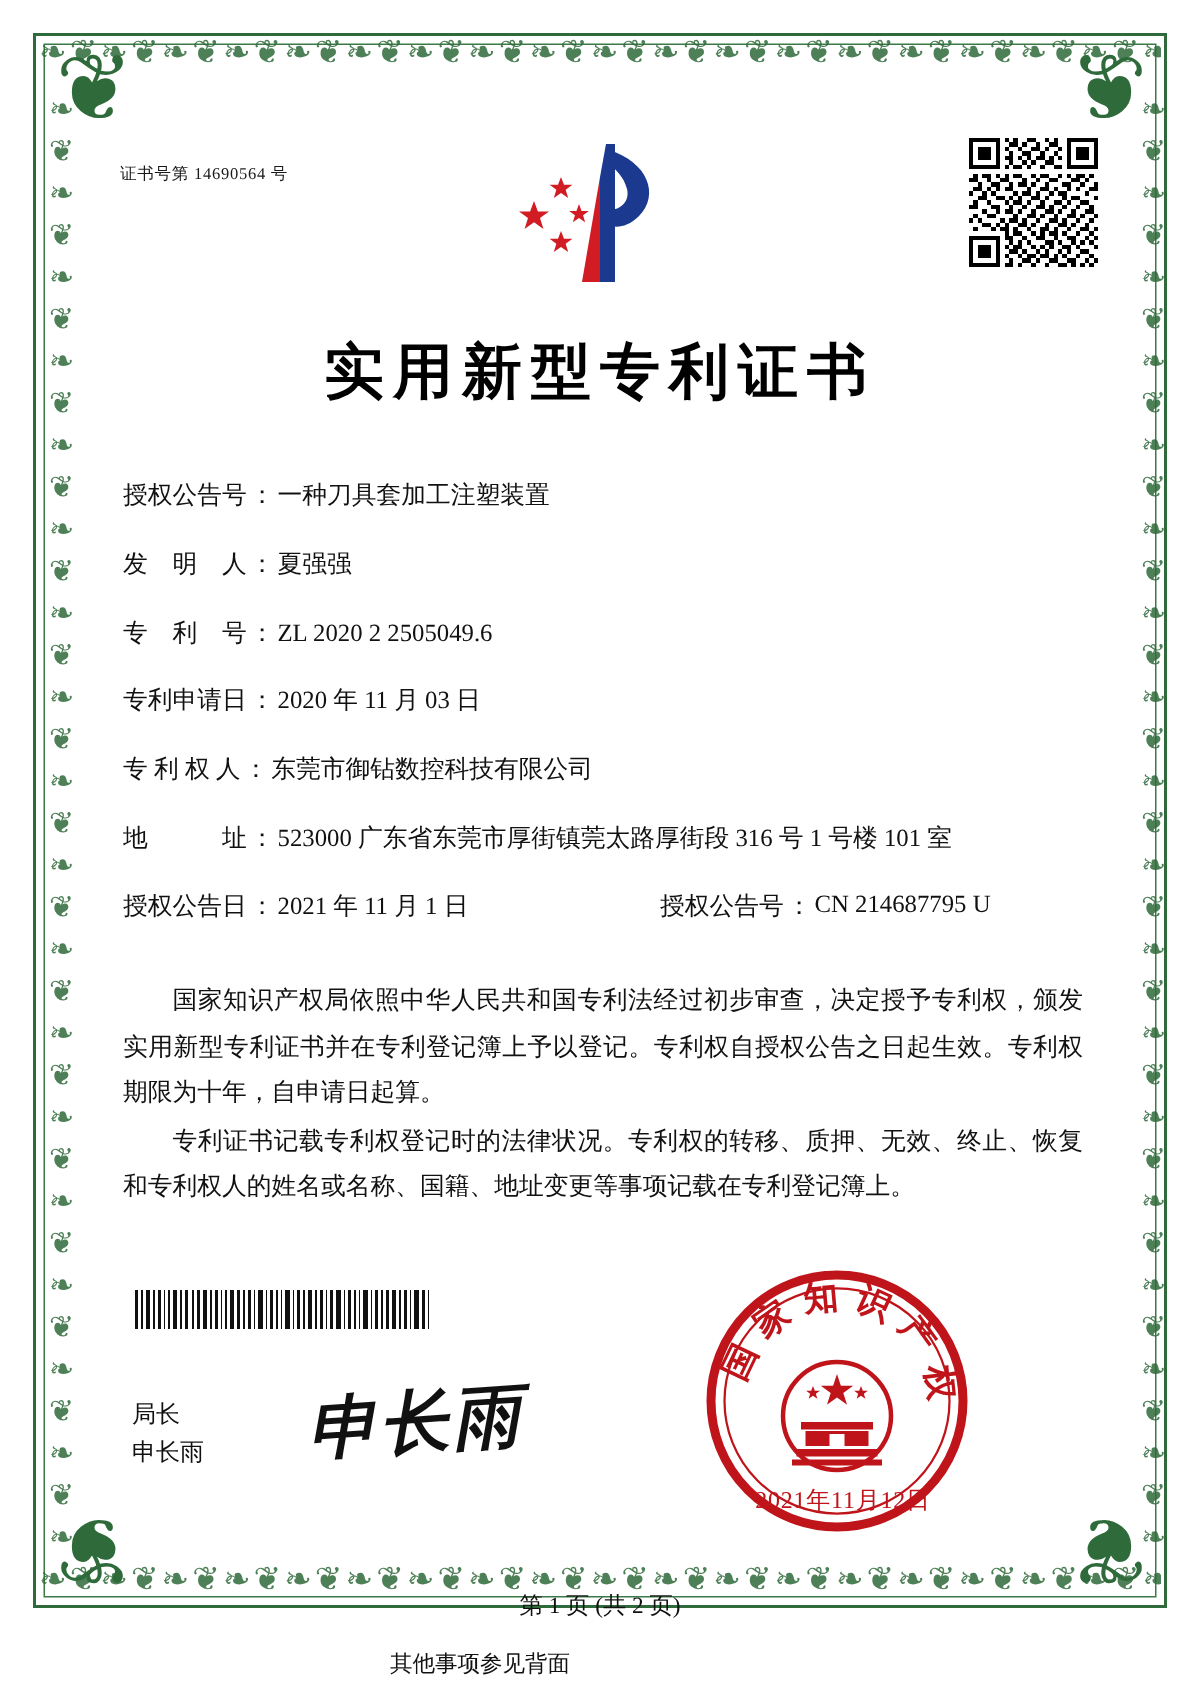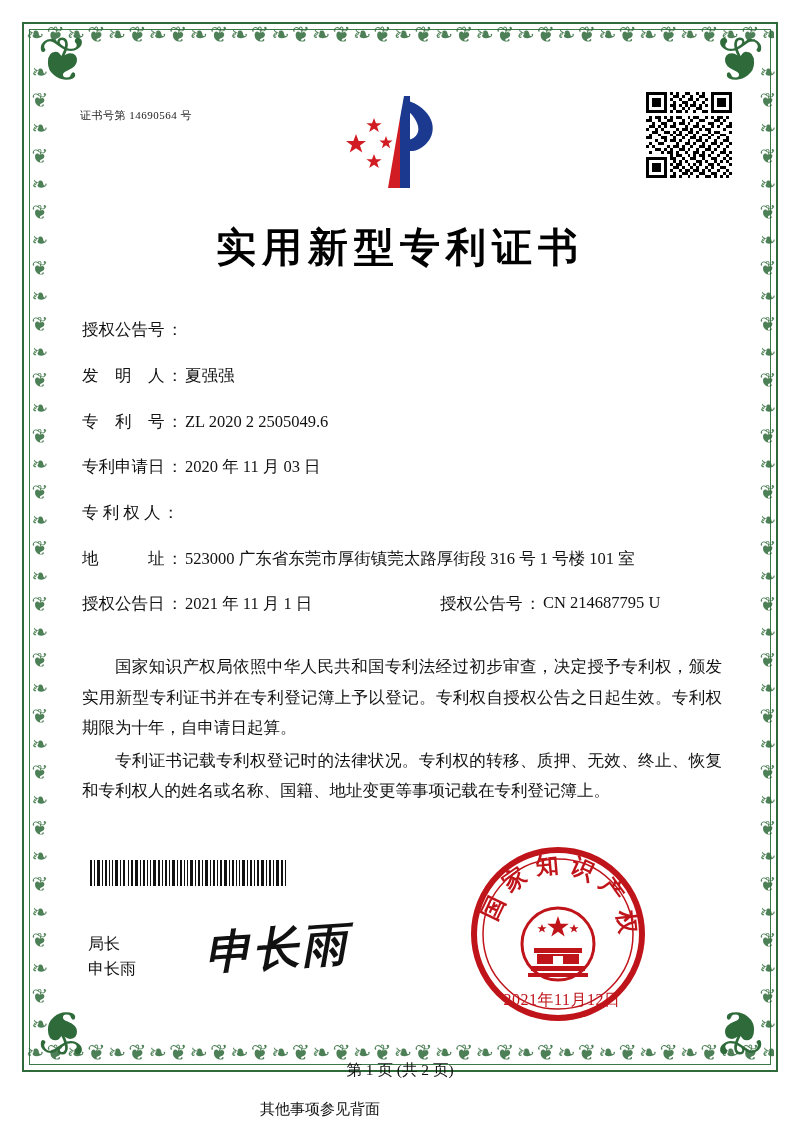--- a/index.html
+++ b/index.html
@@ -544,20 +544,21 @@
       </svg>
     </div>
 
     <div class="title">实用新型专利证书</div>
 
     <div class="fields">
 
       <div class="field-row">
         <span class="field-label">授权公告号</span>
         <span class="field-sep">：</span>
+        <span class="field-value">一种刀具套加工注塑装置</span>
       </div>
 
       <div class="field-row">
         <span class="field-label">发　明　人</span>
         <span class="field-sep">：</span>
         <span class="field-value">夏强强</span>
       </div>
 
       <div class="field-row">
         <span class="field-label">专　利　号</span>
@@ -567,20 +568,21 @@
 
       <div class="field-row">
         <span class="field-label">专利申请日</span>
         <span class="field-sep">：</span>
         <span class="field-value">2020 年 11 月 03 日</span>
       </div>
 
       <div class="field-row">
         <span class="field-label">专 利 权 人</span>
         <span class="field-sep">：</span>
+        <span class="field-value">东莞市御钻数控科技有限公司</span>
       </div>
 
       <div class="field-row">
         <span class="field-label">地　　　址</span>
         <span class="field-sep">：</span>
         <span class="field-value indent-wrap">523000 广东省东莞市厚街镇莞太路厚街段 316 号 1 号楼 101 室</span>
       </div>
 
       <div class="dual-row">
         <div class="dual-left">

